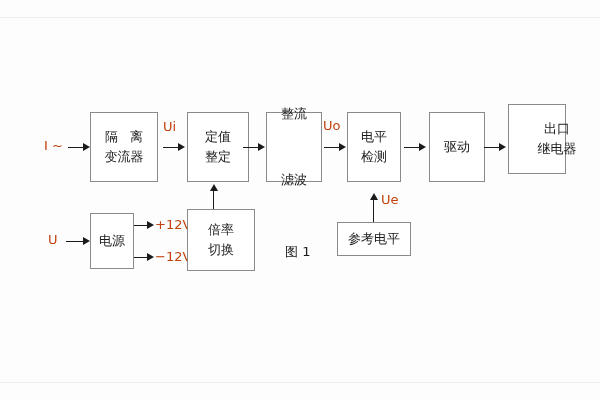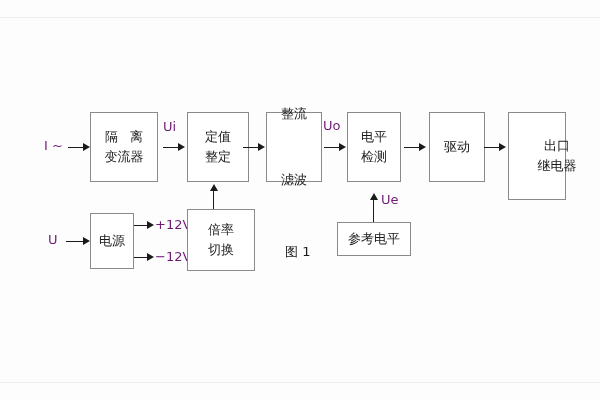--- a/index.html
+++ b/index.html
@@ -52,21 +52,21 @@
     letter-spacing: 4px;
     text-indent: 4px;
   }
 
   
   #blk-isolation   { left: 90px;  top: 112px; width: 68px; height: 70px; }
   #blk-setting     { left: 187px; top: 112px; width: 62px; height: 70px; }
   #blk-rectifier   { left: 266px; top: 112px; width: 56px; height: 70px; gap: 46px; }
   #blk-leveldetect { left: 347px; top: 112px; width: 54px; height: 70px; }
   #blk-drive       { left: 429px; top: 112px; width: 56px; height: 70px; }
-  #blk-output      { left: 508px; top: 112px; width: 58px; height: 88px; padding-left: 40px; }
+  #blk-output      { left: 508px; top: 104px; width: 58px; height: 70px; padding-left: 40px; }
 
   
   #blk-power       { left: 90px;  top: 213px; width: 44px; height: 56px; }
   #blk-multiplier  { left: 187px; top: 209px; width: 68px; height: 62px; }
   #blk-reference   { left: 337px; top: 222px; width: 74px; height: 34px; }
 
   
   .hline {
     position: absolute;
     height: 1px;
@@ -90,21 +90,21 @@
     width: 0;
     height: 0;
     border-left: 4px solid transparent;
     border-right: 4px solid transparent;
     border-bottom: 7px solid #1a1a1a;
   }
 
   
   .label {
     position: absolute;
-    color: #701a75;
+    color: #c2410c;
     font-size: 13px;
     white-space: nowrap;
   }
   .label-sig { font-size: 13px; }
   .caption {
     position: absolute;
     font-size: 13px;
     color: #1a1a1a;
     white-space: nowrap;
   }

